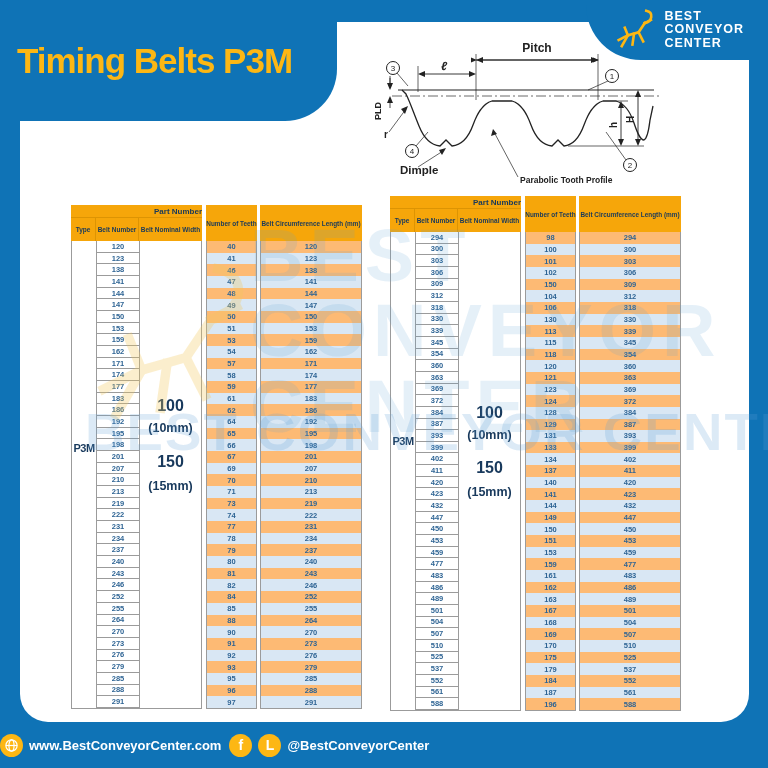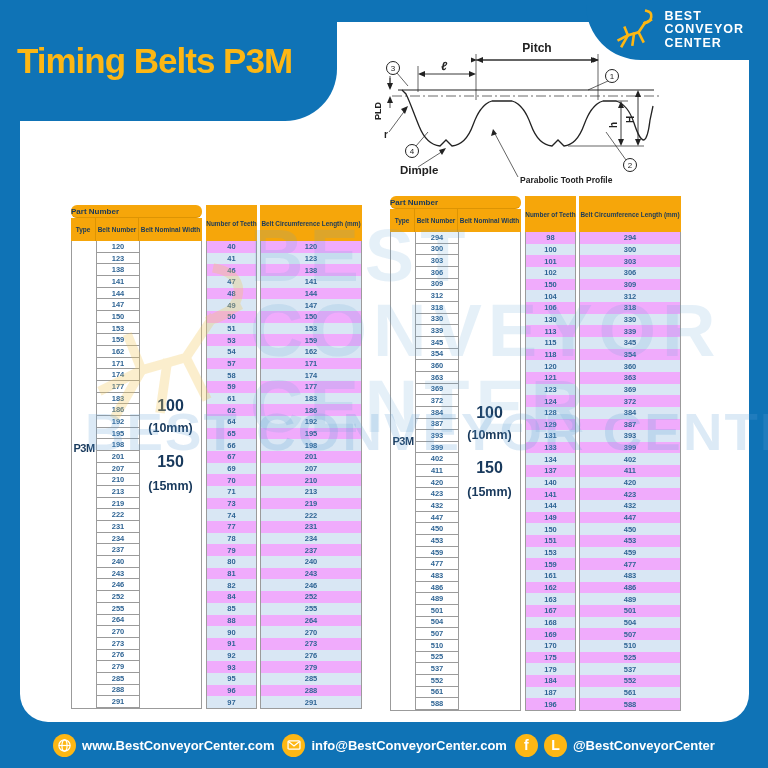--- a/index.html
+++ b/index.html
@@ -33,48 +33,48 @@
   .diagram text{fill:#222;font-family:"Liberation Sans",sans-serif;}
   
   .belt-table{position:absolute;display:flex;z-index:3;}
   .bt-left{left:71px;top:205px;height:504px;}
   .bt-right{left:390px;top:196px;height:515px;}
   .sec{display:flex;flex-direction:column;}
   .secA{width:131px;}
   .secB{width:51px;margin-left:4px;}
   .secC{width:102px;margin-left:3px;}
   .hdr-part{height:13px;line-height:13px;font-size:8px;background:var(--orange);color:var(--navy);
-            font-weight:bold;text-align:left;border-bottom:1px solid var(--orange-line);border-radius:6px;}
+            font-weight:bold;text-align:right;border-bottom:1px solid var(--orange-line);}
   .subhdr{display:flex;height:23px;background:var(--orange);}
   .subhdr > div{display:flex;align-items:center;justify-content:center;font-size:6.5px;
             font-weight:bold;color:var(--navy);text-align:center;white-space:nowrap;}
   .sub-type{width:24px;}
   .sub-belt{width:44px;border-left:1px solid var(--orange-line);border-right:1px solid var(--orange-line);}
   .sub-width{flex:1;}
   .hdr-tall{height:36px;background:var(--orange);color:var(--navy);font-weight:bold;font-size:6.4px;
             display:flex;align-items:center;justify-content:center;white-space:nowrap;}
   .bodyA{flex:1;display:flex;border:1px solid var(--gline);border-top:none;position:relative;background:#fff;}
   .colA-type{width:24px;position:relative;}
   .colA-belt{width:44px;display:flex;flex-direction:column;border-left:1px solid var(--gline);
              border-right:1px solid var(--gline);}
   .colA-width{flex:1;position:relative;}
-  .bodyB,.bodyC{flex:1;display:flex;flex-direction:column;border:1px solid var(--gline);border-top:none;background:#f0abfc;}
+  .bodyB,.bodyC{flex:1;display:flex;flex-direction:column;border:1px solid var(--gline);border-top:none;background:#fdba74;}
   .cell{flex:1;display:flex;align-items:center;justify-content:center;font-size:7.5px;
         font-weight:bold;color:var(--num);}
   .cell.alt{background:var(--stripe);}
   .belt-cell{border-bottom:1px solid var(--gline);background:#fff;}
   .ptype{position:absolute;left:50%;transform:translateX(-50%);font-size:11px;font-weight:bold;
          color:var(--navy);letter-spacing:-0.5px;}
   .wlabel{position:absolute;left:50%;transform:translateX(-50%);font-weight:bold;color:var(--navy);
           white-space:nowrap;}
   .wl-big{font-size:16px;}
   .wl-mm{font-size:12.5px;}
   
   .footer{position:absolute;left:0;top:722px;width:768px;height:46px;background:var(--blue);z-index:6;
-          display:flex;align-items:center;justify-content:center;gap:8px;}
+          display:flex;align-items:center;gap:8px;}
   .f-item{display:flex;align-items:center;gap:6px;color:#fff;font-weight:bold;font-size:13px;white-space:nowrap;}
   .f-circle{width:23px;height:23px;border-radius:50%;background:var(--yellow);display:flex;
             align-items:center;justify-content:center;flex:0 0 auto;}
   .f-circle span{color:#fff;font-weight:bold;font-size:14px;line-height:1;}
 </style>
 </head>
 <body>
 
 <div class="card"></div>
 
@@ -519,31 +519,20 @@
         <circle cx="10" cy="10" r="7.5"></circle>
             <ellipse cx="10" cy="10" rx="3.4" ry="7.5"></ellipse>
         <line x1="2.5" y1="10" x2="17.5" y2="10"></line>
           </g>
         </svg>
     </span>
     <span>www.BestConveyorCenter.com</span>
   </div>
   <div class="f-item">
     <span class="f-circle">
-      <svg width="14" height="12" viewBox="0 0 20 16">
-          <g stroke="#fff" stroke-width="1.8" fill="none">
-        <rect x="1.5" y="2" width="17" height="12" rx="1.5"></rect>
-            <path d="M2,3 L10,9.5 L18,3"></path>
-          </g>
-        </svg>
-    </span>
-    <span>info@BestConveyorCenter.com</span>
-  </div>
-  <div class="f-item">
-    <span class="f-circle">
         <span>f</span>
       </span>
     <span class="f-circle">
         <span>L</span>
       </span>
     <span>@BestConveyorCenter</span>
   </div>
 </div>
 
 </body></html>

